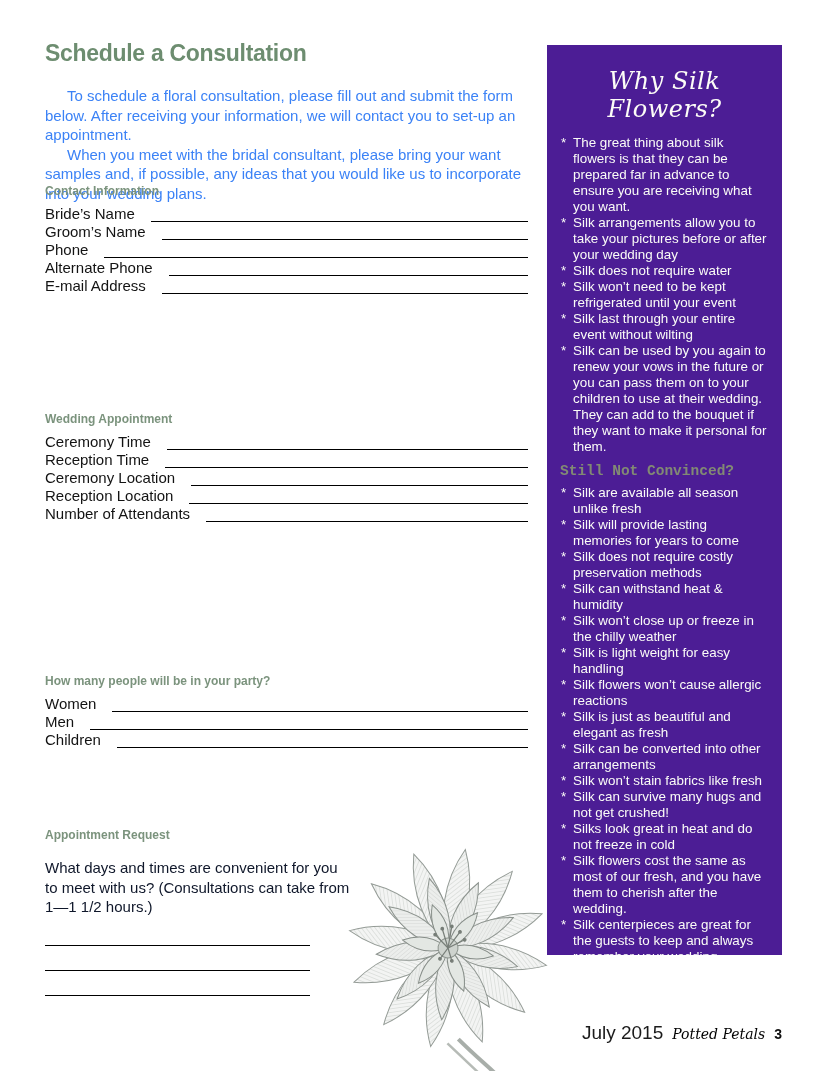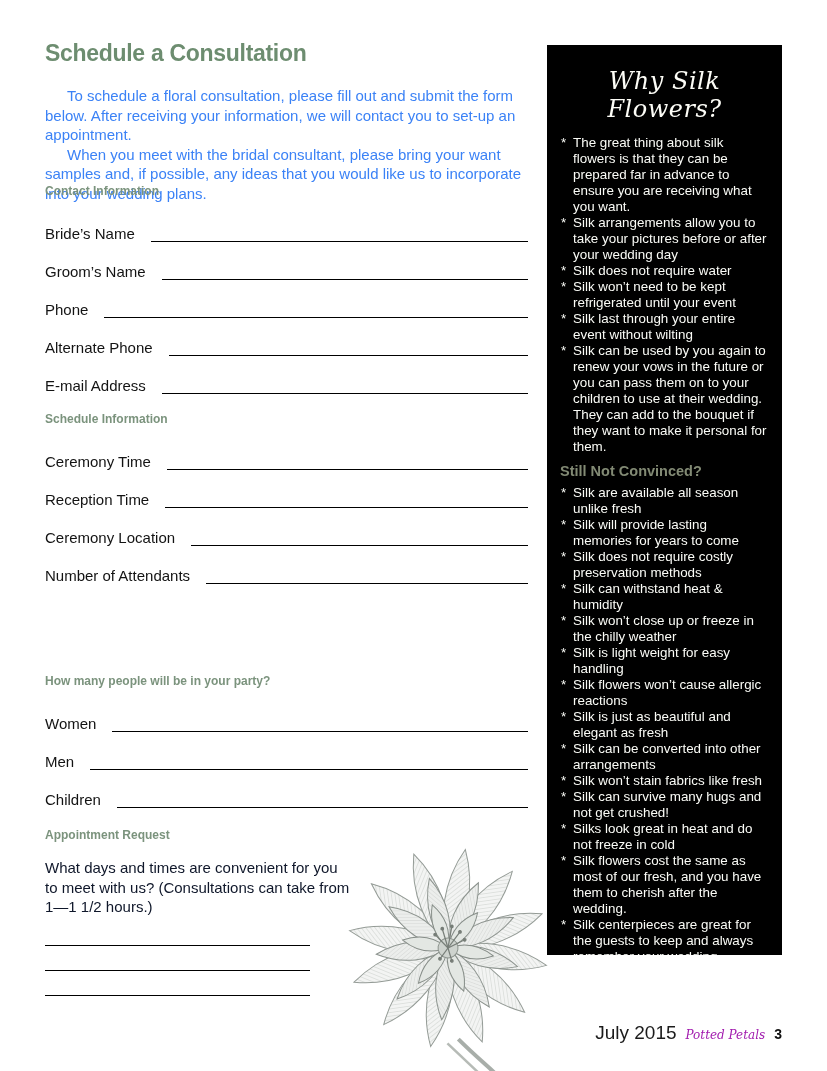--- a/index.html
+++ b/index.html
@@ -23,52 +23,52 @@
   .intro p { margin:0; text-indent:22px; }
 
   .section { position:absolute; left:0; width:483px; }
   .sec-contact     { top:184px; }
   .sec-wedding     { top:412px; }
   .sec-party       { top:674px; }
   .sec-appointment { top:828px; }
 
   .section-heading { margin:0; font-size:12px; font-weight:bold; color:#7b937d; height:20px; }
 
-  .field-row { display:flex; align-items:flex-end; margin-top:20px; height:18px;gap:6px; }
+  .field-row { display:flex; align-items:flex-end; height:18px;gap:6px; }
   .field-label { font-size:15px; color:#131313; white-space:nowrap; padding-right:10px; }
   .field-line { flex:1; border-bottom:1.5px solid #000; height:100%; }
 
   .appointment-q { margin:10px 0 0 0; width:305px; font-size:15px; line-height:19.5px; color:#0f172a; }
   .note-line { width:265px; height:24px; border-bottom:1.5px solid #000; }
   .note-line.first { margin-top:4px; }
 
   
   .sidebar {
     position:absolute; left:547px; top:45px; width:235px; height:910px;
-    background:#000000; z-index:1; box-sizing:border-box; padding:6px 13px;
+    background:#4c1d95; z-index:1; box-sizing:border-box; padding:6px 13px;
     overflow:hidden;
   }
   .sidebar-title {
     font-family:"DejaVu Serif", serif; font-style:italic; font-weight:normal;
     color:#fdfdf7; font-size:24px; letter-spacing:0.5px;
     text-align:center; margin:16px 0 12px 0;
   }
   .bullet { position:relative; padding-left:13px; font-size:13.4px; line-height:16px; color:#fbfcf7; }
   .bullet .star { position:absolute; left:1px; top:0; }
-  .sidebar-subheading { font-size:14.5px; font-weight:bold; color:#828a74; margin:8px 0 6px 0; }
+  .sidebar-subheading { font-size:14.5px; font-weight:bold; color:#828a74; margin:8px 0 6px 0;font-family:Liberation Mono, monospace; }
 
   
   .flower { position:absolute; left:298px; top:826px; z-index:2; }
 
   
   .footer { position:absolute; right:45px; top:1022px; z-index:3;
     display:flex; align-items:baseline; gap:9px; }
   .footer-date { font-size:19px; color:#1b1b1b; }
   .footer-brand { font-family:"DejaVu Serif", serif; font-style:italic;
-    font-size:12px; color:#a21caf; }
+    font-size:14px; color:#000000; }
   .footer-page { font-size:14px; font-weight:bold; color:#0e0e0e; }
 </style>
 </head>
 <body>
 
 <div class="main">
 
   <h1 class="page-title">Schedule a Consultation</h1>
 
   <div class="intro">
@@ -94,31 +94,35 @@
       <span class="field-label">Alternate Phone</span>
       <span class="field-line"></span>
     </div>
     <div class="field-row">
       <span class="field-label">E-mail Address</span>
       <span class="field-line"></span>
     </div>
   </div>
 
   <div class="section sec-wedding">
-    <h2 class="section-heading">Schedule Information</h2>
+    <h2 class="section-heading">Wedding Appointment</h2>
     <div class="field-row">
       <span class="field-label">Ceremony Time</span>
       <span class="field-line"></span>
     </div>
     <div class="field-row">
       <span class="field-label">Reception Time</span>
       <span class="field-line"></span>
     </div>
     <div class="field-row">
       <span class="field-label">Ceremony Location</span>
+      <span class="field-line"></span>
+    </div>
+    <div class="field-row">
+      <span class="field-label">Reception Location</span>
       <span class="field-line"></span>
     </div>
     <div class="field-row">
       <span class="field-label">Number of Attendants</span>
       <span class="field-line"></span>
     </div>
   </div>
 
   <div class="section sec-party">
     <h2 class="section-heading">How many people will be in your party?</h2>

